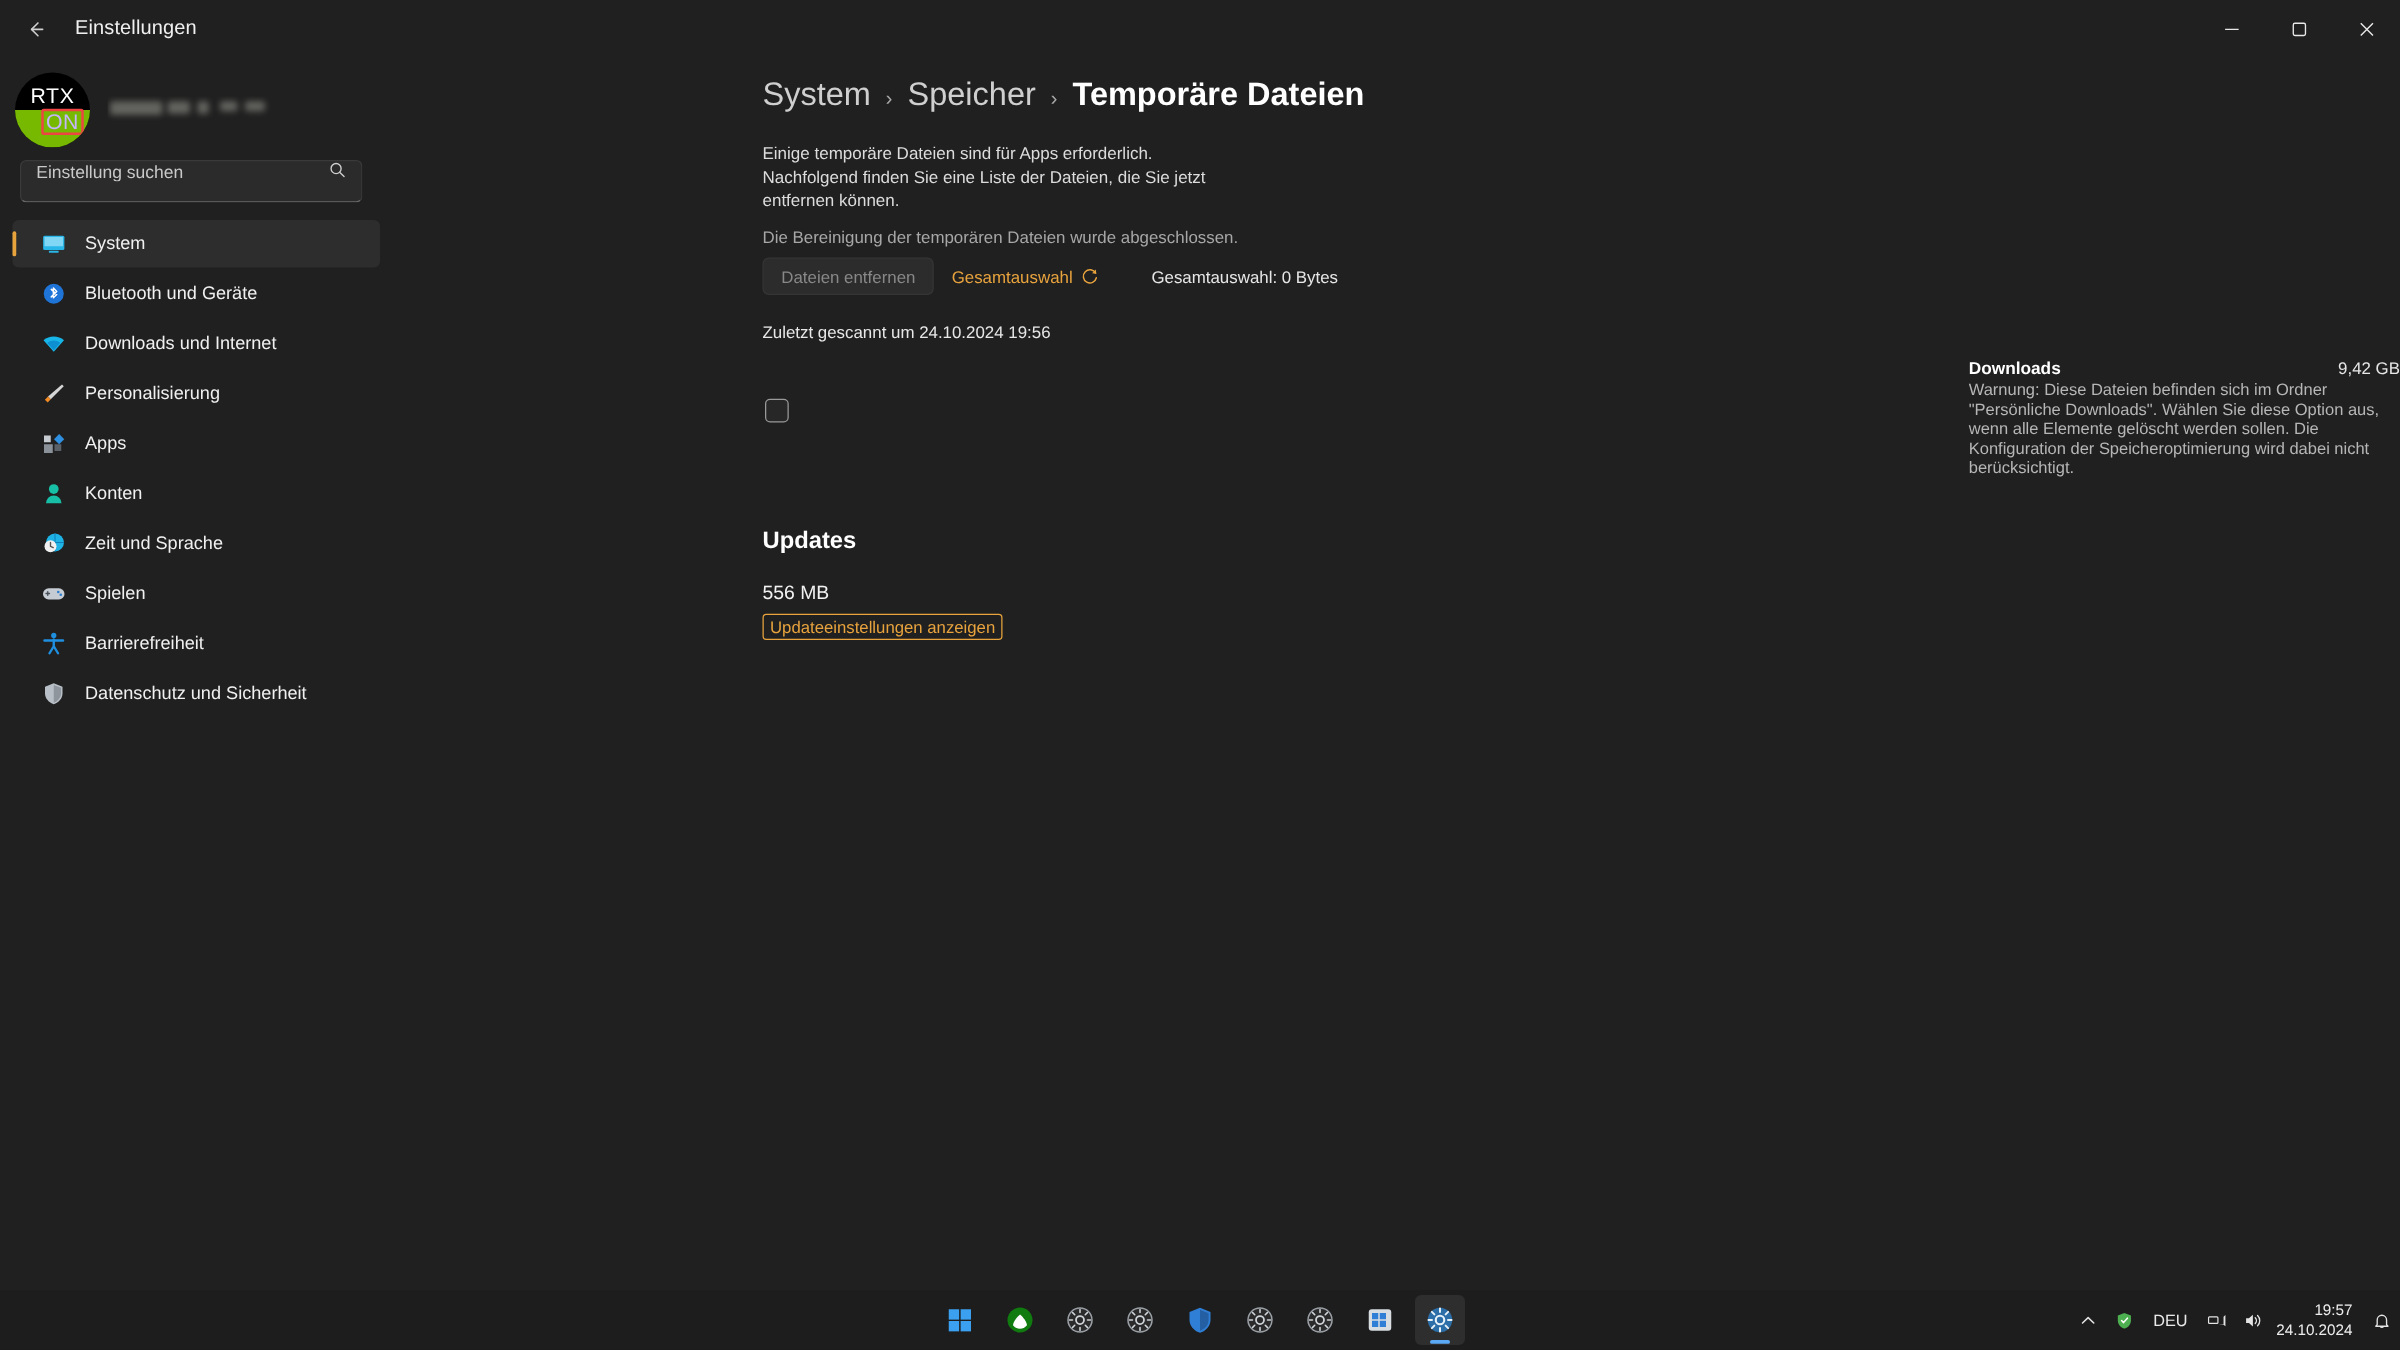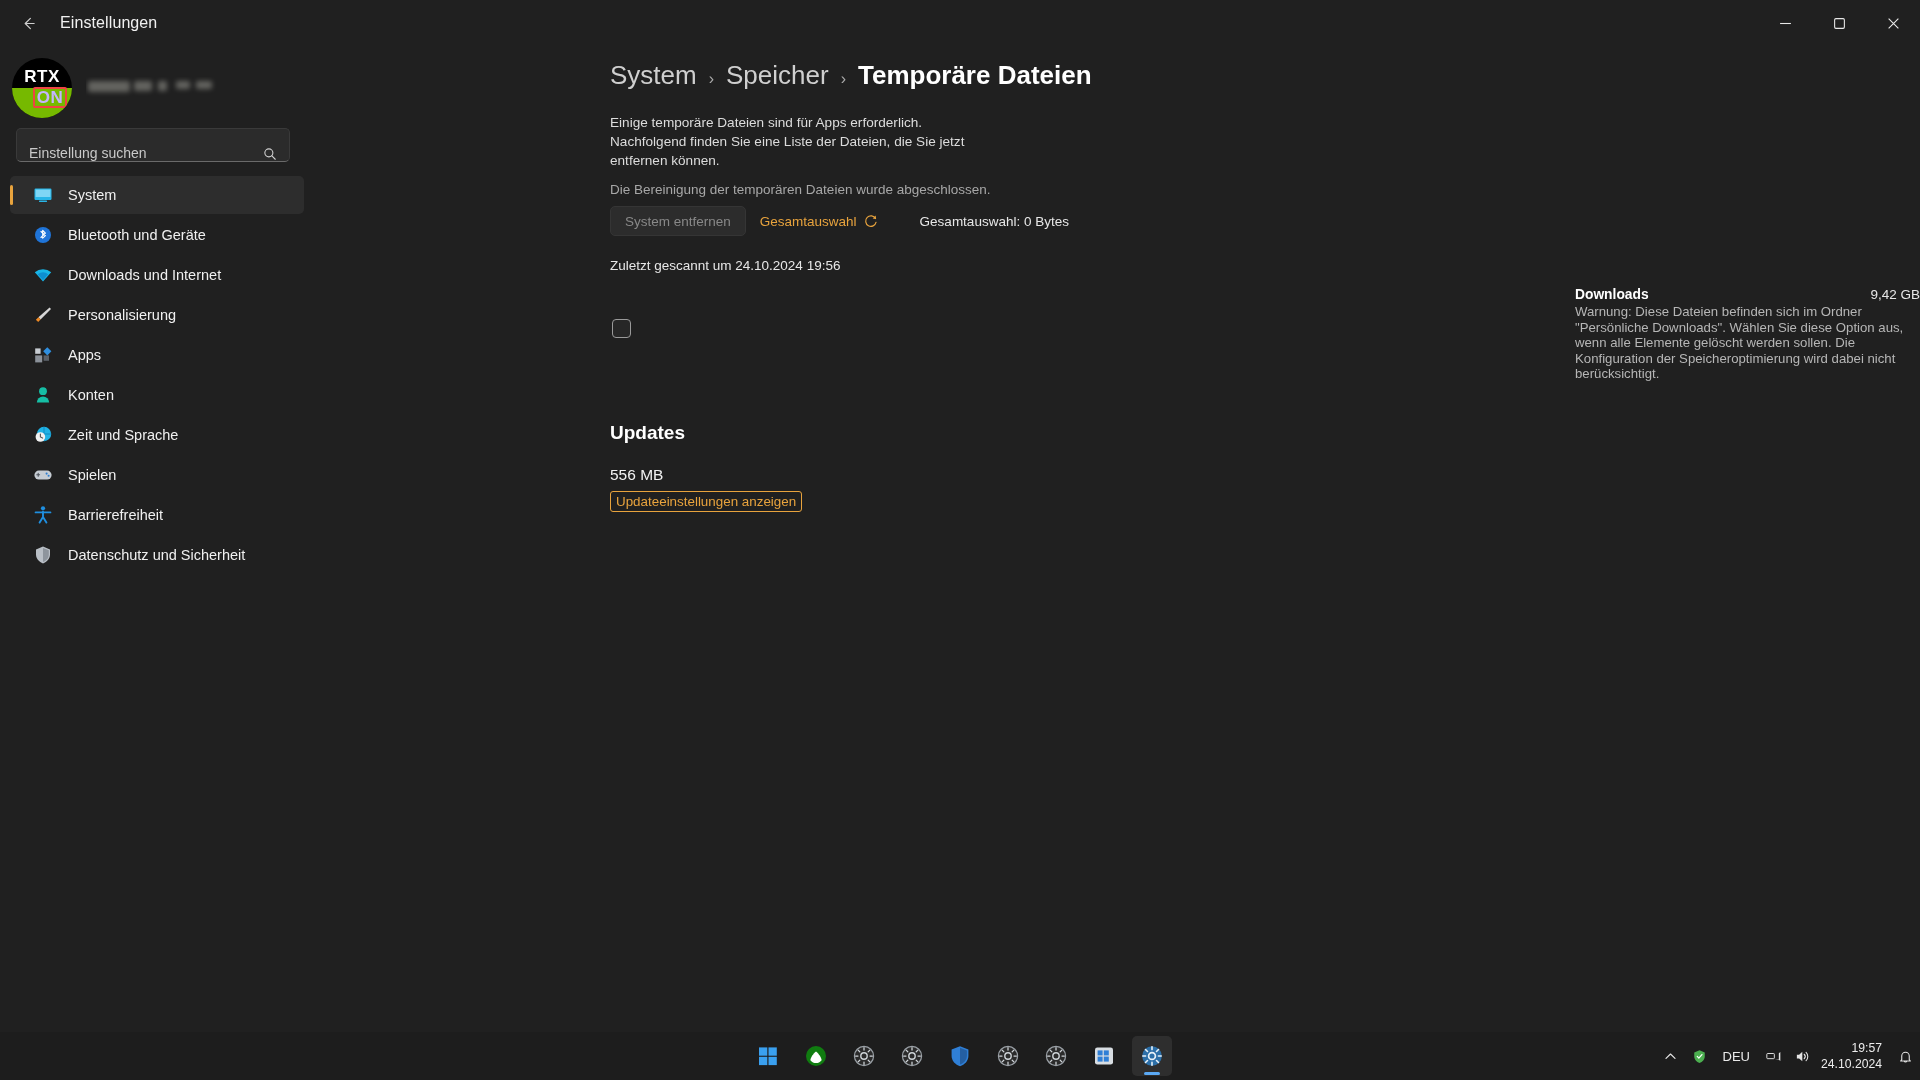--- a/index.html
+++ b/index.html
@@ -62,21 +62,21 @@
     display: flex; flex-direction: column;
     align-items: center; justify-content: center;
   }
   .avatar .half-green {
     position: absolute; left: 0; bottom: 0;
     width: 100%; height: 50%;
     background: #76b900;
   }
   .avatar .rtx, .avatar .on {
     position: relative; z-index: 2;
-    font-weight: bold; font-family: "Liberation Sans", sans-serif;
+    font-weight: normal; font-family: "Liberation Sans", sans-serif;
     letter-spacing: .5px; line-height: 1;
   }
   .avatar .rtx { font-size: 17px; color: #ffffff; margin-bottom: 2px; }
   .avatar .on {
     font-size: 17px; color: #c4b5fd;
     border: 2px solid #ef4444; padding: 0 2px; border-radius: 2px; margin-left: 16px;
   }
   .acct-blur {
     margin-left: 14px;
     height: 22px; width: 150px;
@@ -96,21 +96,21 @@
   .b5 { left: 110px;width: 16px; height: 8px; }
 
   .search-wrap { padding: 6px 20px 0 16px; }
   .search-box {
     position: relative;
     height: 34px;
     background: #2b2b2b;
     border: 1px solid #3a3a3a;
     border-bottom: 1.6px solid #6a6a6a;
     border-radius: 5px;
-    display: flex; align-items: flex-end;
+    display: flex; align-items: flex-start;
   }
   .search-box input {
     flex: 1;
     background: transparent; border: none; outline: none;
     color: #e4e4e4; font-size: 14px;
     font-family: "Liberation Sans", sans-serif;
     padding: 0 12px;
   }
   .search-box input::placeholder { color: #c9c9c9; }
   .search-ico { padding-right: 12px; color: #d0d0d0; display:flex; }
@@ -471,21 +471,21 @@
       <span class="crumb current">Temporäre Dateien</span>
     </div>
 
     <div class="body-col">
 
       <div class="desc">Einige temporäre Dateien sind für Apps erforderlich. Nachfolgend finden Sie eine Liste der Dateien, die Sie jetzt entfernen können.</div>
 
       <div class="subnote">Die Bereinigung der temporären Dateien wurde abgeschlossen.</div>
 
       <div class="actionrow">
-        <button class="btn-remove">System entfernen</button>
+        <button class="btn-remove">Dateien entfernen</button>
         <button class="btn-refresh">
           <span>Gesamtauswahl</span>
           <svg viewBox="0 0 16 16" fill="none" stroke="currentColor" stroke-width="1.35">
             <path d="M13.2 5.2 A6 6 0 1 0 13.8 9.4" stroke-linecap="round"></path>
             <path d="M13.4 1.8 L13.6 5.6 L9.9 5.2 Z" fill="currentColor" stroke="none"></path>
           </svg>
         </button>
         <span class="total-sel">Gesamtauswahl: 0 Bytes</span>
       </div>
 

